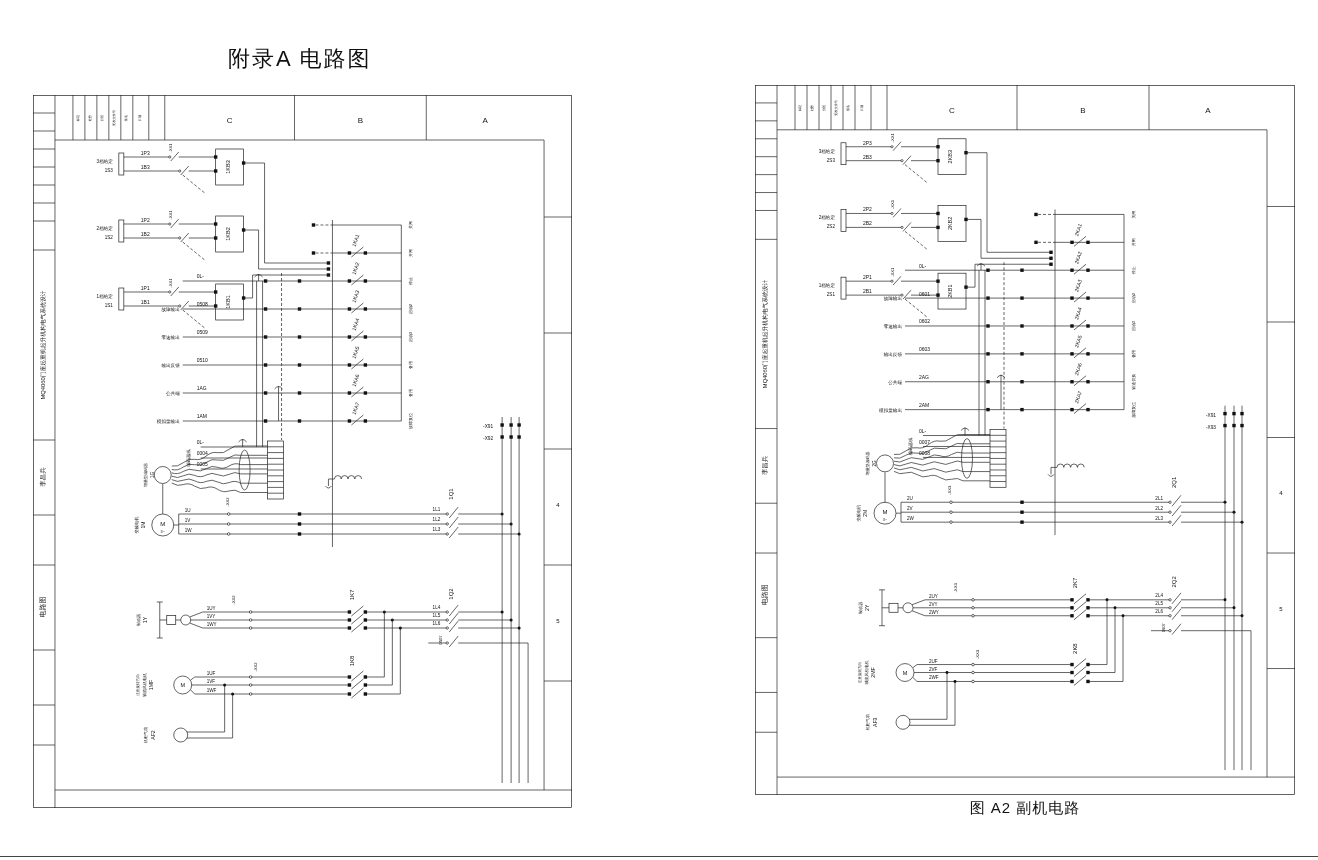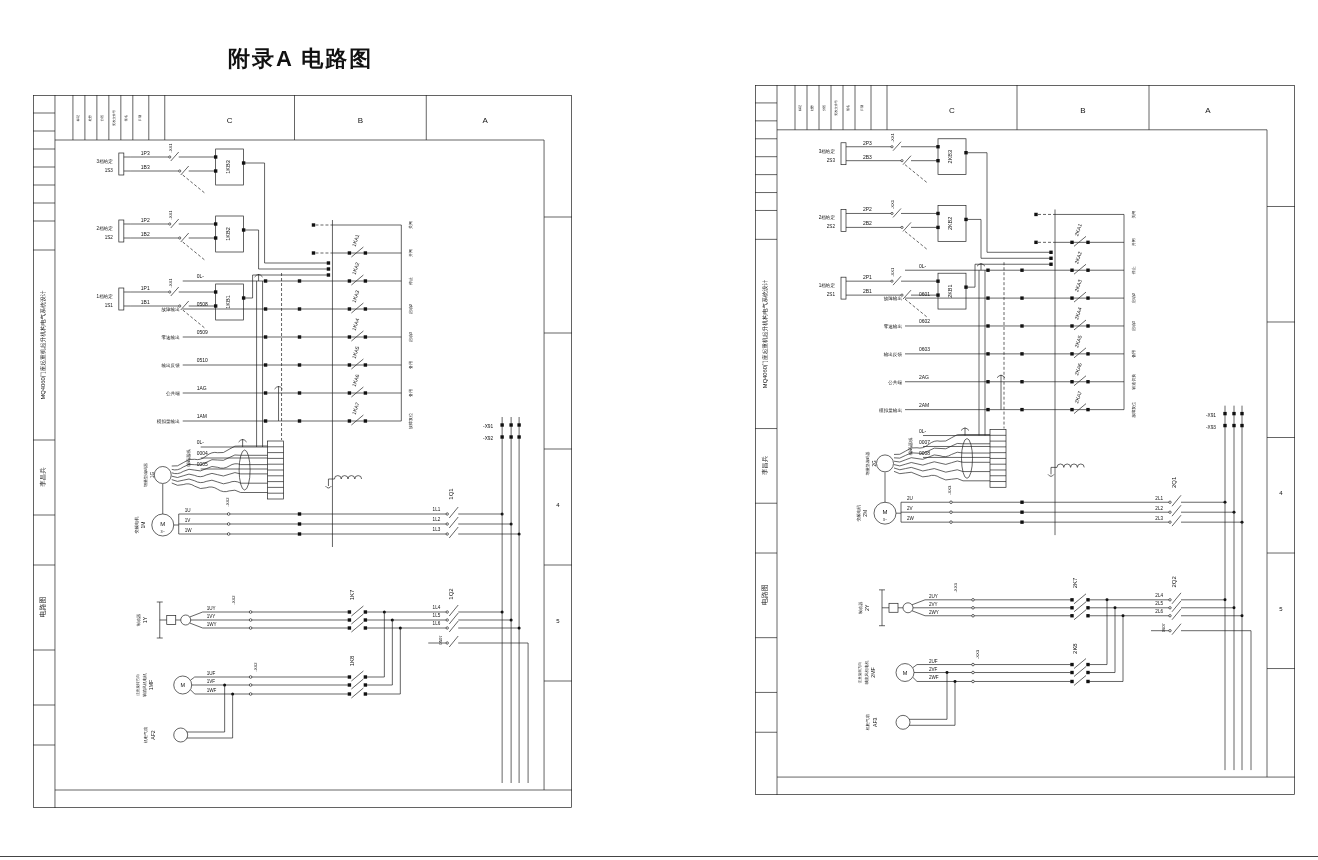--- a/index.html
+++ b/index.html
@@ -1,18 +1,18 @@
 <!DOCTYPE html>
 <html><head>
 <meta charset="utf-8">
 <style>
   html,body{margin:0;padding:0;background:#fff;}
   .canvas{position:relative;width:1318px;height:860px;background:#ffffff;overflow:hidden;
           font-family:"Liberation Sans",sans-serif;color:#111;}
-  .doc-title{position:absolute;left:228px;top:44px;font-size:22px;font-weight:700;letter-spacing:2px;}
+  .doc-title{position:absolute;left:228px;top:44px;font-size:22px;font-weight:400;letter-spacing:2px;}
   .sheet{position:absolute;}
   .caption{position:absolute;text-align:center;font-size:15px;letter-spacing:1px;}
   .page-rule{position:absolute;left:0;top:856px;width:1318px;height:1px;background:#444;}
   svg text{font-family:"Liberation Sans",sans-serif;}
 </style>
 </head>
 <body>
 
 <div class="canvas">
   <div class="doc-title">附录A 电路图</div>
@@ -852,15 +852,16 @@
       <line x1="154" y1="637" x2="192" y2="637" stroke="#222" stroke-width="0.7" fill="none"></line>
       <line x1="192" y1="637" x2="192" y2="590" stroke="#222" stroke-width="0.7" fill="none"></line>
       <circle cx="192" cy="590" r="1.5" fill="#111" stroke="none" stroke-width="0.7"></circle>
       <line x1="154" y1="643" x2="200" y2="643" stroke="#222" stroke-width="0.7" fill="none"></line>
       <line x1="200" y1="643" x2="200" y2="599" stroke="#222" stroke-width="0.7" fill="none"></line>
       <circle cx="200" cy="599" r="1.5" fill="#111" stroke="none" stroke-width="0.7"></circle>
       <text x="122" y="640" font-size="5.2" text-anchor="middle" fill="#111" stroke="none" transform="rotate(-90 122 640)">AF3</text>
       <text x="114" y="640" font-size="4" text-anchor="middle" fill="#111" stroke="none" transform="rotate(-90 114 640)">机柜气扇</text>
     </svg>
 
+  <div class="caption" style="left:755px;top:799px;width:540px">图 A2 副机电路</div>
 
   <div class="page-rule"></div>
 </div>
 
 </body></html>

